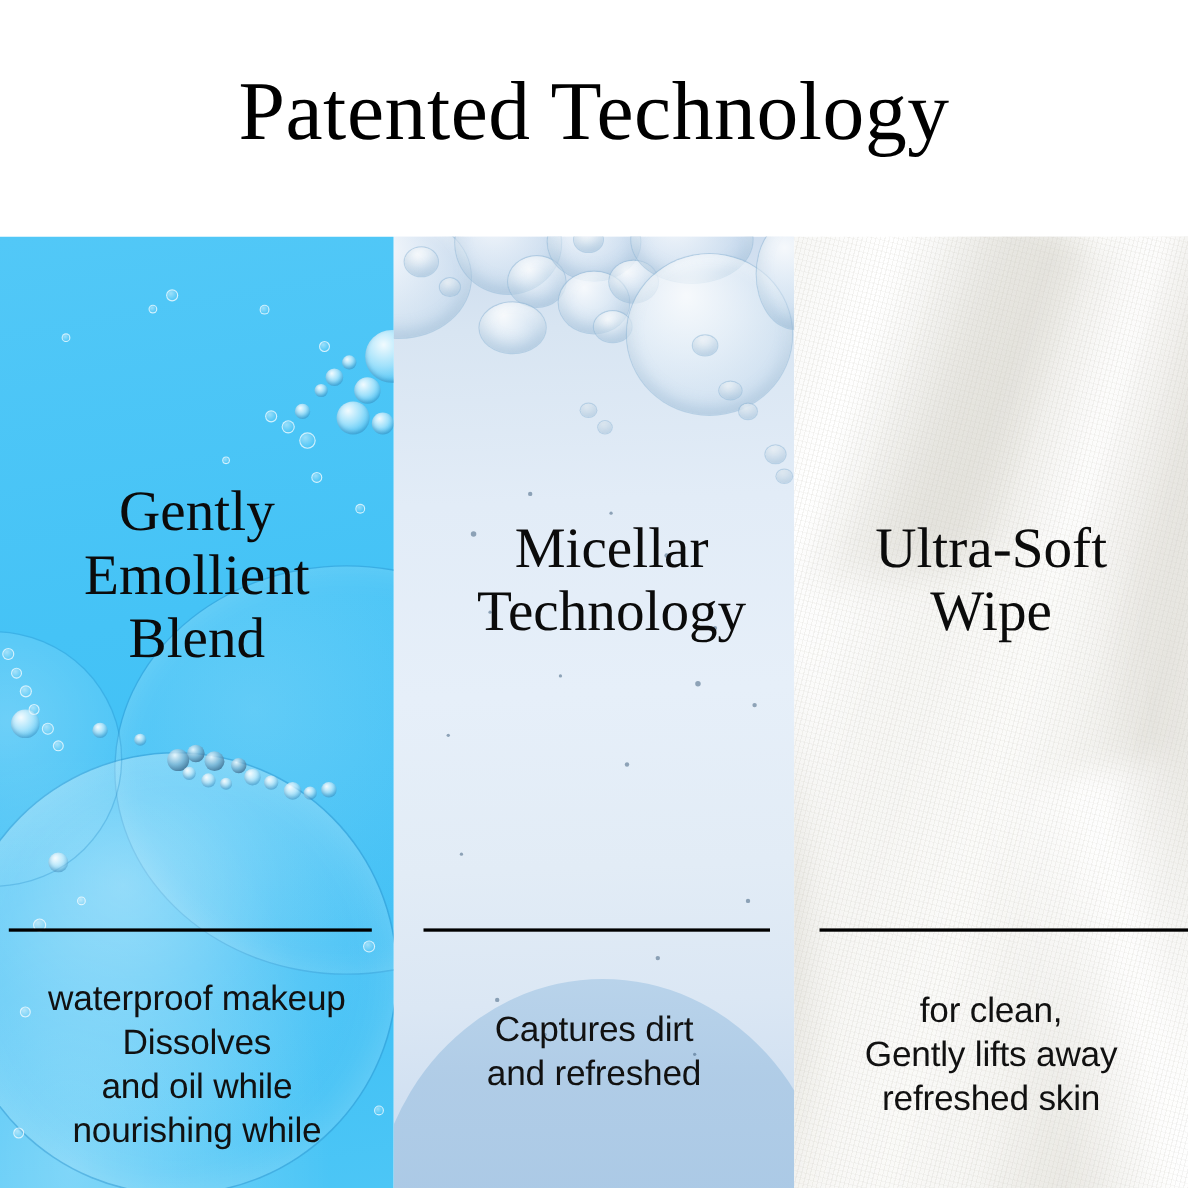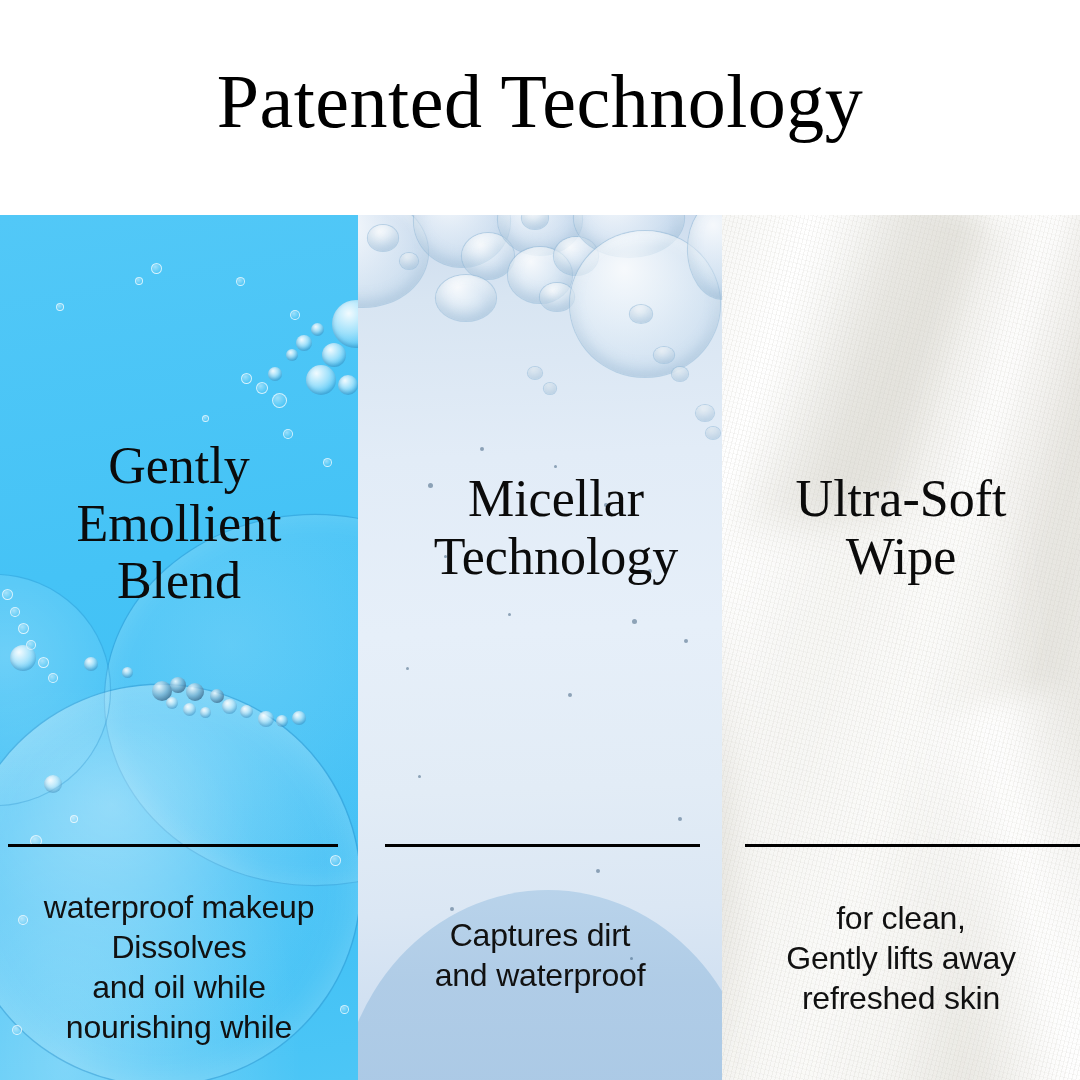--- a/index.html
+++ b/index.html
@@ -366,21 +366,21 @@
       </div>
 
       <div class="panel-content">
         <div class="panel-heading">
           <div>Micellar</div>
           <div>Technology</div>
         </div>
         <div class="divider"></div>
         <div class="panel-desc">
           <div>Captures dirt</div>
-          <div>and waterproof</div>
+          <div>and refreshed</div>
         </div>
       </div>
     </div>
 
     <div class="panel panel-3">
       <div class="panel-bg bg3">
         <div class="fold fold-a"></div>
         <div class="fold fold-c"></div>
         <div class="fold fold-b"></div>
         <div class="fold fold-d"></div>

